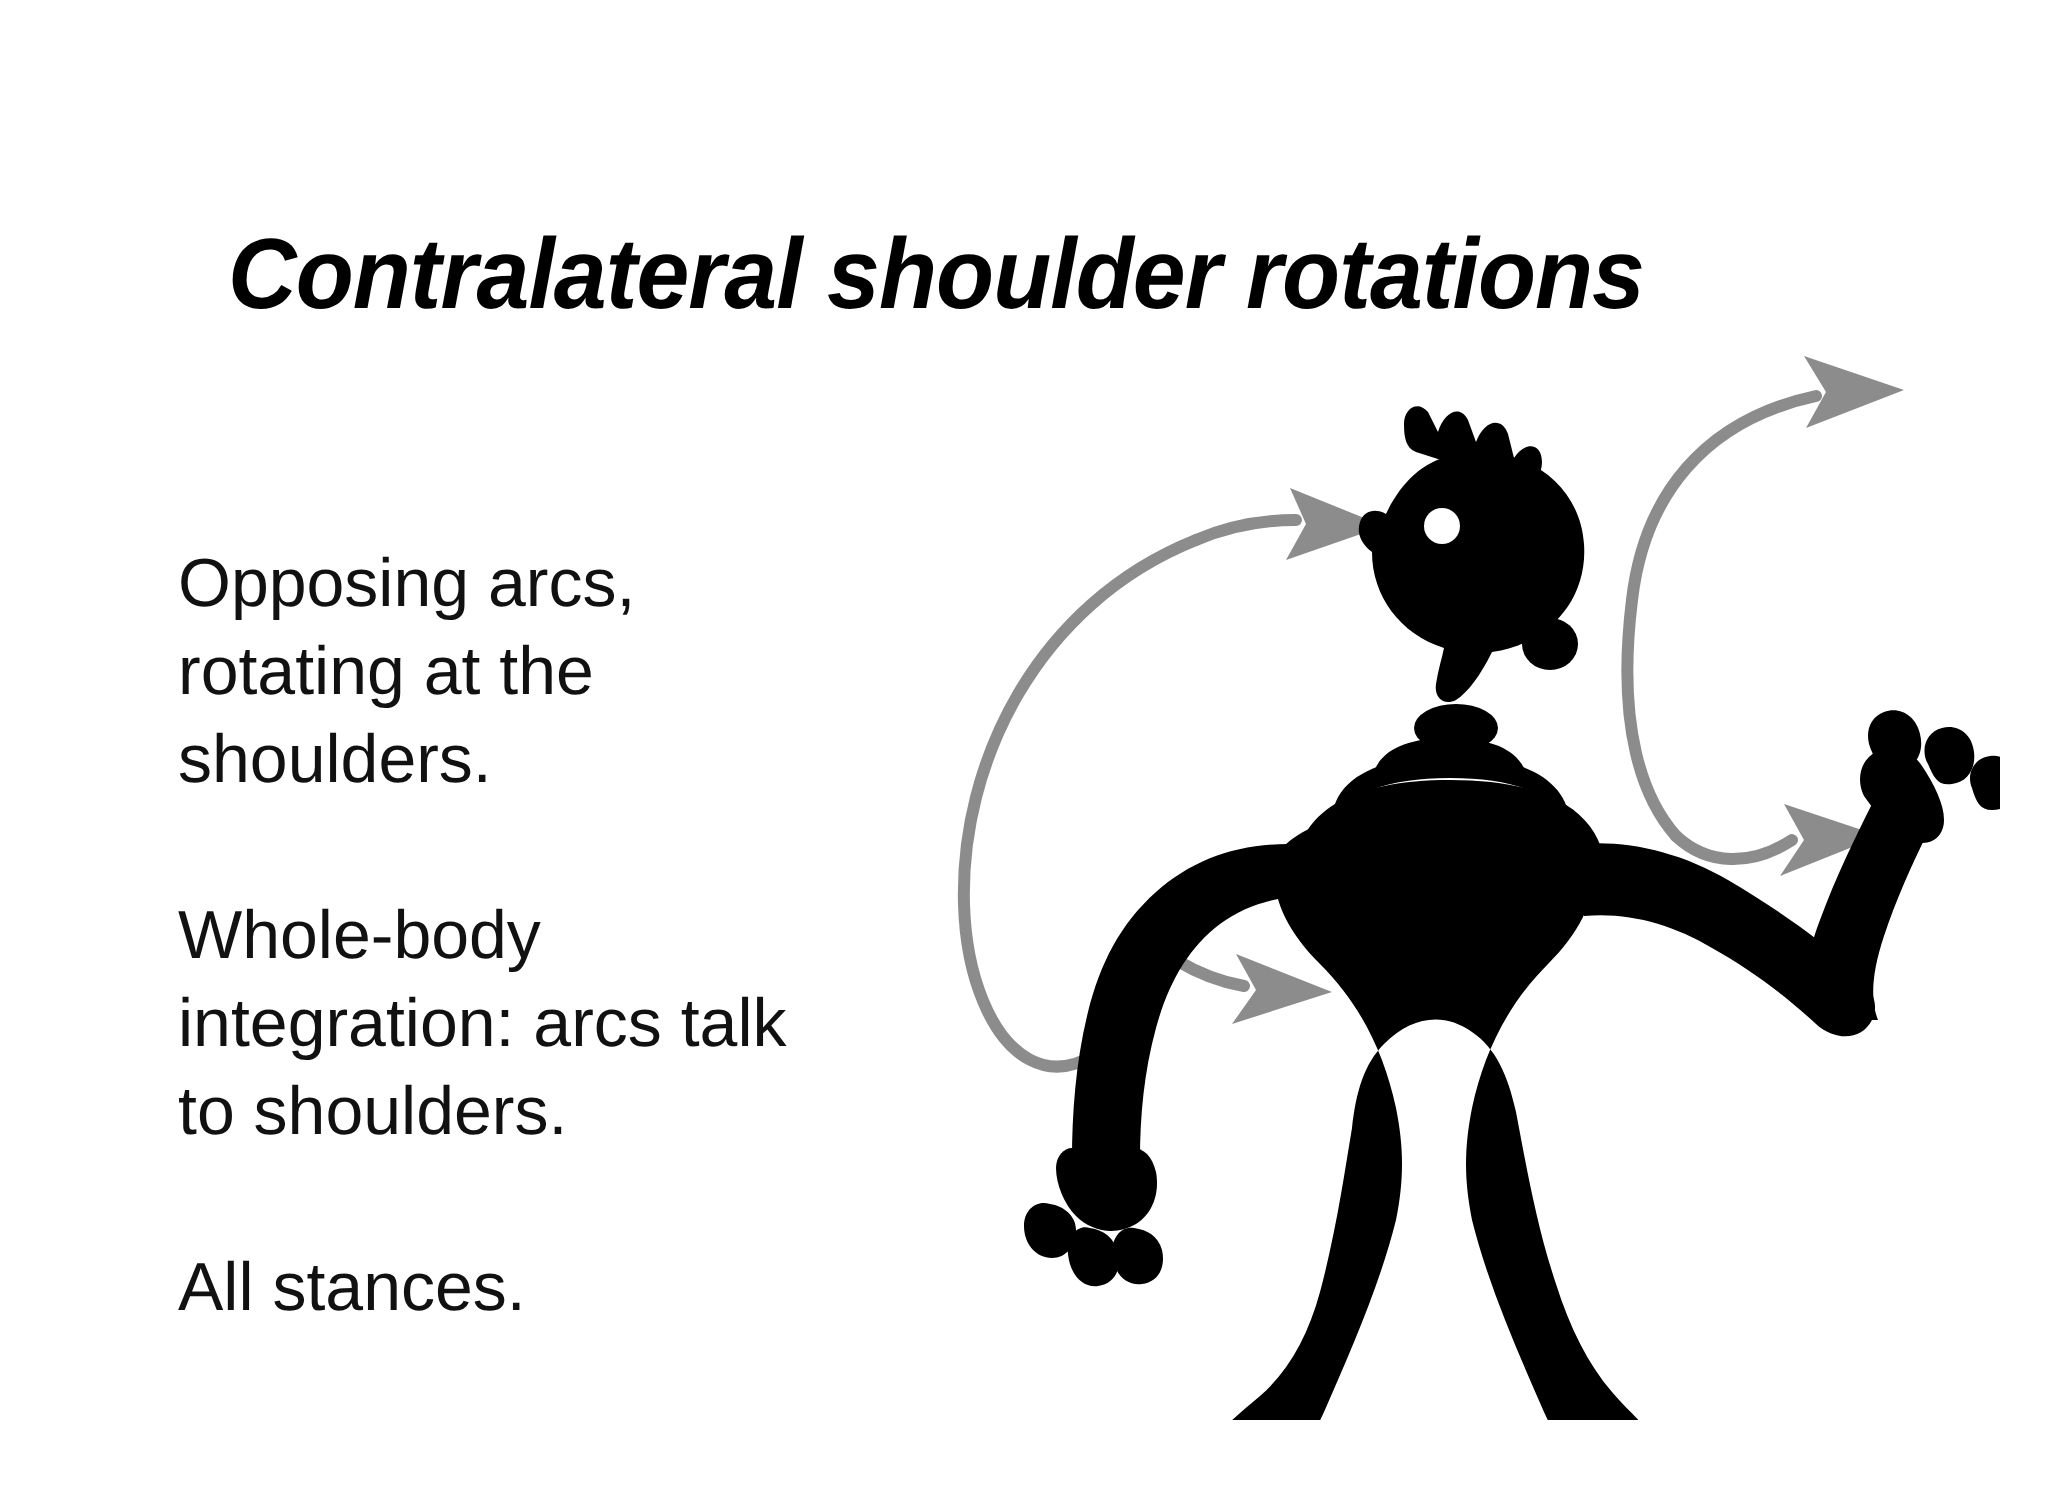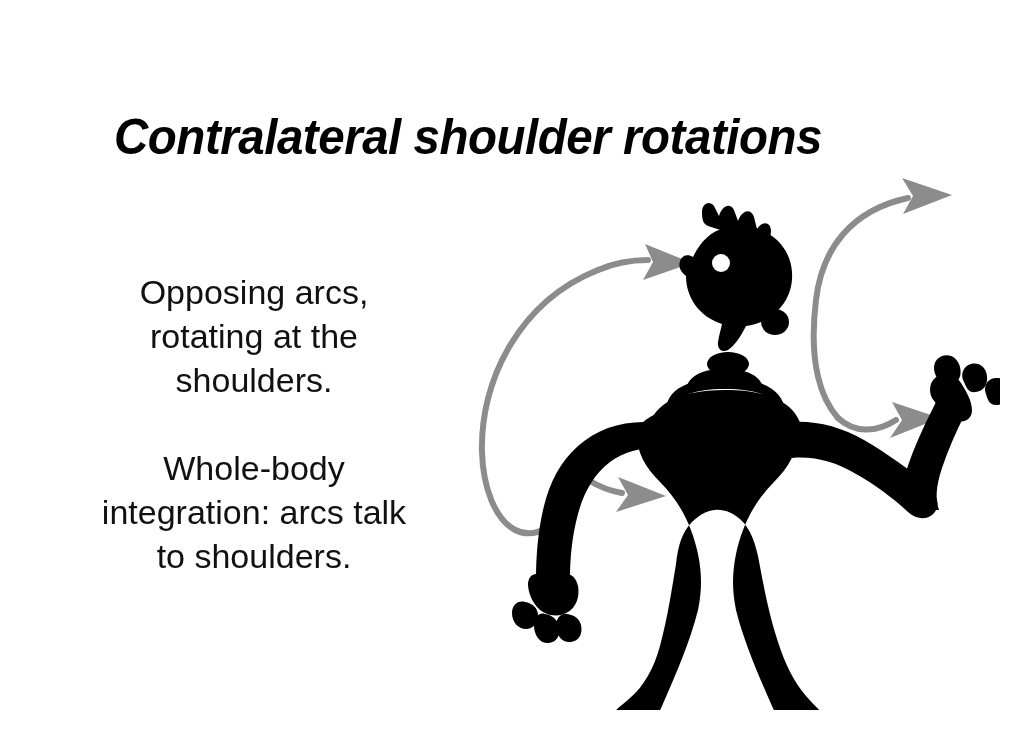--- a/index.html
+++ b/index.html
@@ -43,21 +43,20 @@
     left: 89px;
     top: 270px;
     width: 330px;
     color: #111111;
     font-size: 34px;
     line-height: 44px;
     font-weight: 400;
   }
   #body-column p {
     margin: 0 0 44px 0;
-    text-align: center;
   }
   #body-column p:last-child {
     margin-bottom: 0;
   }
 
   
   #figure-area {
     position: absolute;
     left: 440px;
     top: 150px;
@@ -73,20 +72,21 @@
 </head>
 <body>
 
 <div id="slide" style="background: rgb(255, 255, 255); padding-left: 24px;">
 
   <h1 id="slide-title">Contralateral shoulder rotations</h1>
 
   <div id="body-column" style="color: rgb(17, 17, 17);">
     <p>Opposing arcs, rotating at the shoulders.</p>
     <p>Whole-body integration: arcs talk to shoulders.</p>
+    <p>All stances.</p>
   </div>
 
   <div id="figure-area">
     <svg viewBox="0 0 560 560" xmlns="http://www.w3.org/2000/svg" aria-hidden="true">
 
       <g>
         <path d="M 160 118
                  C 80 150, 42 230, 44 300
                  C 46 372, 92 430, 142 330rem" fill="none"></path>
 

